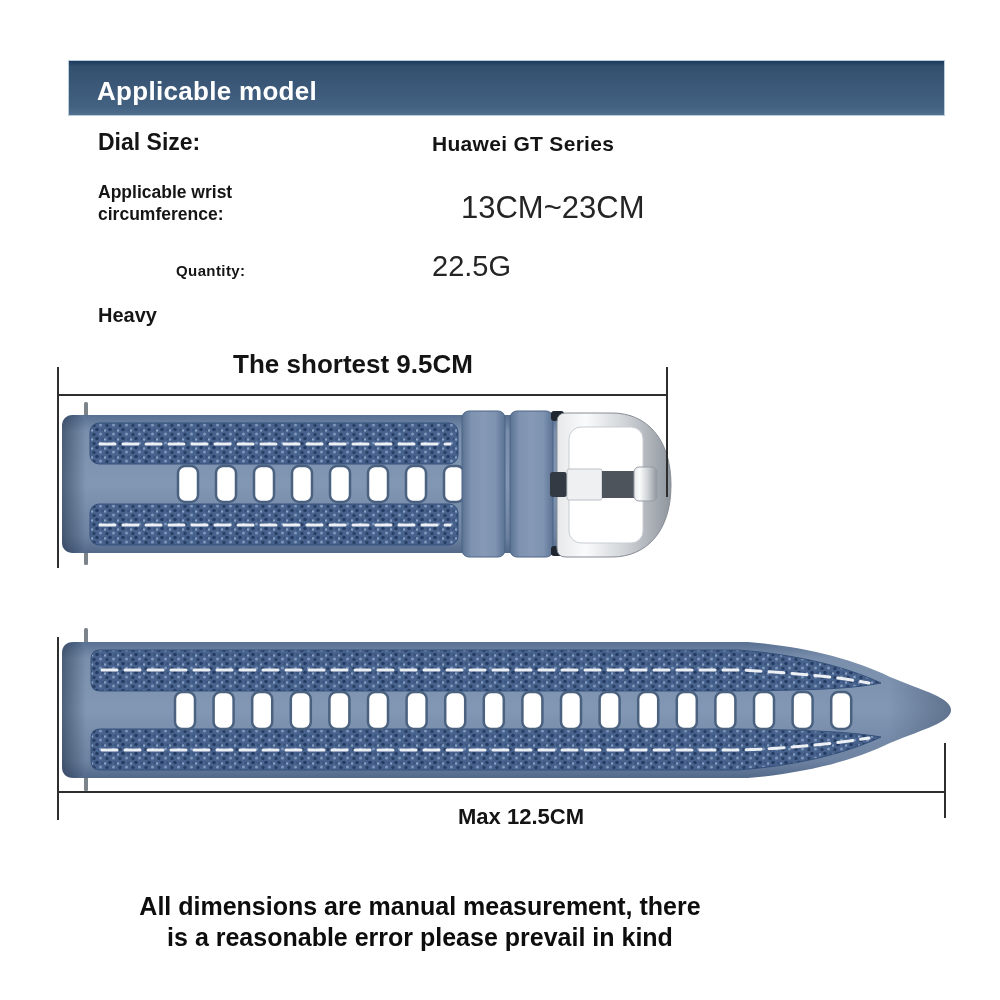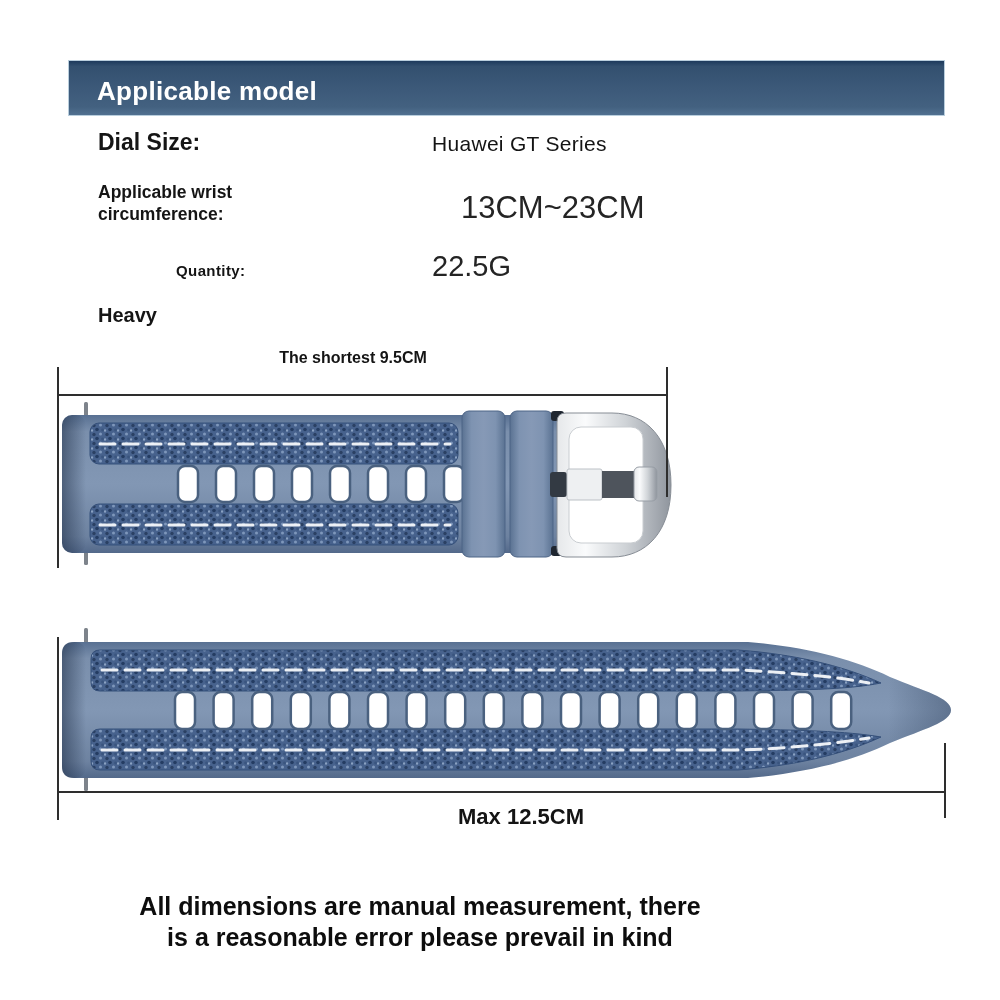--- a/index.html
+++ b/index.html
@@ -18,29 +18,29 @@
     border:1px solid #b9cedd; box-sizing:border-box;margin-top:22px;
   }
   .banner-title {
     color:#ffffff; font-size:26px; font-weight:bold;
     line-height:61px; padding-left:28px; letter-spacing:0.3px;
   }
 
   
   .spec-label { font-weight:bold; color:#151515; }
   .lbl-dial   { left:98px;  top:129px; font-size:23px; }
-  .val-dial   { left:432px; top:132px; font-size:21px; font-weight:normal; letter-spacing:0.3px; }
+  .val-dial   { left:432px; top:132px; font-size:21px; font-weight:bold; letter-spacing:0.3px; }
   .lbl-wrist  { left:98px;  top:181px; font-size:17.5px; width:180px; line-height:1.28; }
   .val-wrist  { left:432px; top:190px; font-size:31px; font-weight:400; color:#242424;margin-left:29px; }
   .lbl-heavy  { left:98px;  top:256px; font-size:20px;margin-top:48px; }
   .lbl-qty    { left:176px; top:262px; font-size:15px; font-weight:bold; letter-spacing:0.4px; }
   .val-weight { left:432px; top:250px; font-size:29px; font-weight:400; color:#242424; }
 
   
-  .cap-short { left:353px; top:349px; transform:translateX(-50%); font-size:16px; font-weight:bold; white-space:nowrap; }
+  .cap-short { left:353px; top:349px; transform:translateX(-50%); font-size:26px; font-weight:bold; white-space:nowrap; }
   .cap-max   { left:501px; top:804px; transform:translateX(-50%); font-size:22px; font-weight:bold; white-space:nowrap;margin-left:20px; }
 
   
   .disclaimer {
     left:0; top:891px; width:840px; text-align:center;
     font-size:25px; font-weight:bold; line-height:31px; color:#0d0d0d;
   }
 
   .stitch { stroke:#f6f8fb; stroke-width:3; stroke-dasharray:15 8; fill:none; stroke-linecap:round; opacity:.95; }
   .hole-row rect { fill:#ffffff; stroke:#4a617f; stroke-width:2.5px; }

